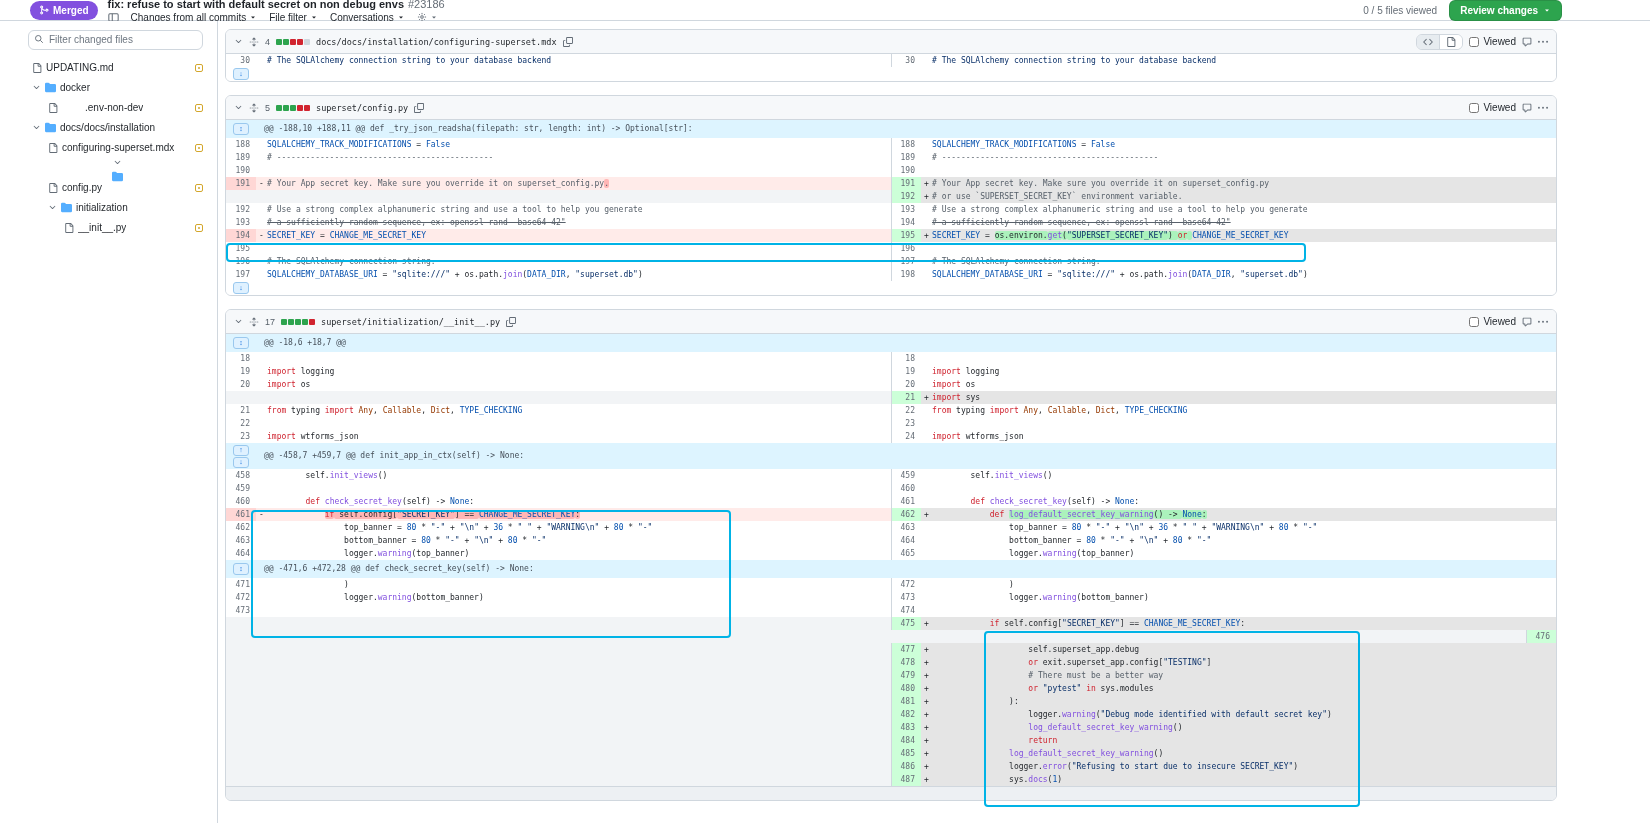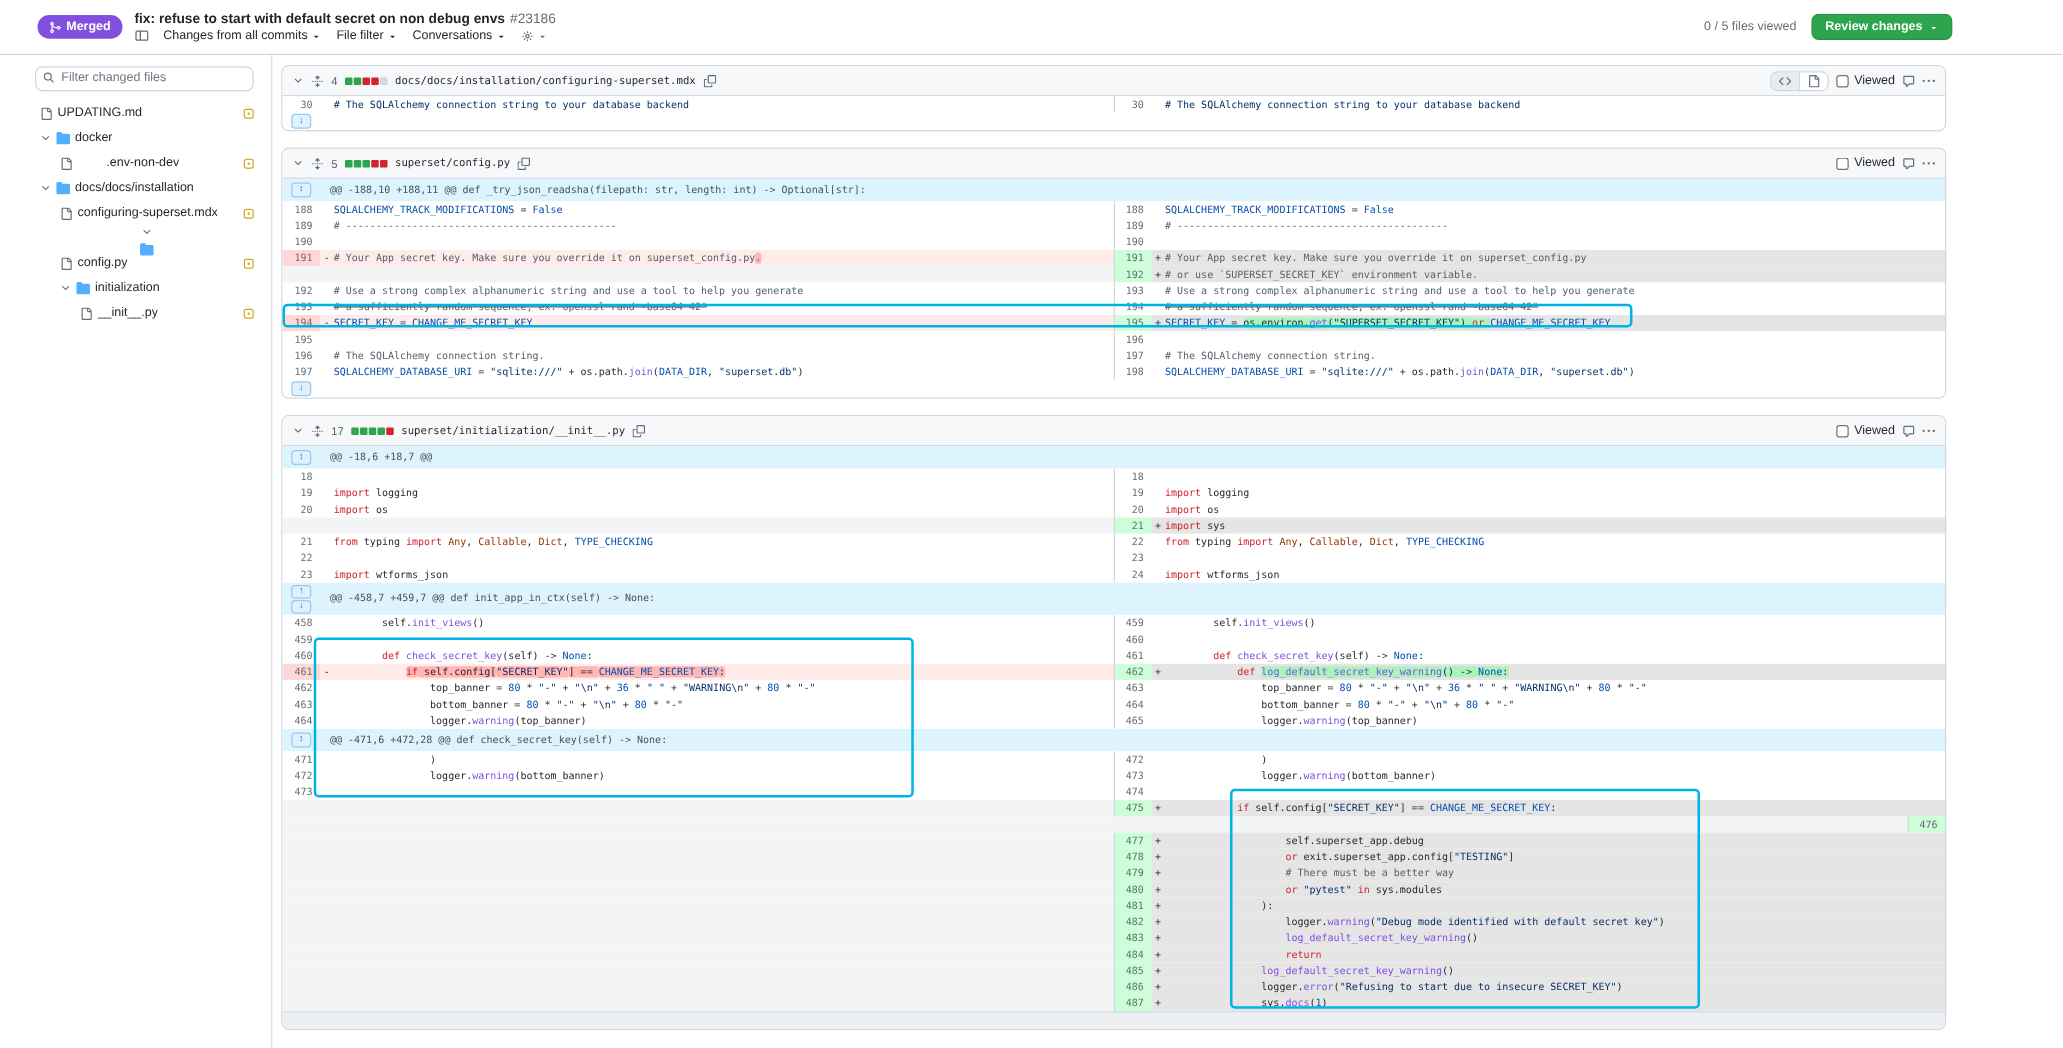--- a/index.html
+++ b/index.html
@@ -1,20 +1,20 @@
 <!DOCTYPE html>
 <html><head>
 <meta charset="utf-8">
 <style>
 *{box-sizing:border-box;margin:0;padding:0}
 html,body{width:1650px;height:838px;overflow:hidden}
 body{position:relative;background:#fff;font-family:"Liberation Sans","DejaVu Sans",sans-serif;color:#1f2328}
 .ico{display:inline-flex;align-items:center;justify-content:center}
 
-.topbar{display:flex;justify-content:space-between;align-items:center;height:44px;padding:0 88px 0 30px;border-bottom:1px solid #d0d7de;background:#fff}
+.topbar{display:flex;justify-content:space-between;align-items:center;height:21px;padding:0 88px 0 30px;border-bottom:1px solid #d0d7de;background:#fff}
 .tb-left{display:flex;align-items:center;gap:10px}
 .merged-badge{display:inline-flex;align-items:center;gap:4px;background:#8250df;color:#fff;font-size:10px;font-weight:600;padding:4px 9px;border-radius:999px}
 .title-row{display:flex;gap:4px;align-items:baseline}
 .pr-title{font-weight:700;font-size:11px;color:#1f2328}
 .pr-number{font-size:11px;color:#656d76}
 .tool-row{display:flex;align-items:center;gap:12px;margin-top:2px}
 .tb-item{display:inline-flex;align-items:center;gap:3px;background:none;border:0;font-size:10px;color:#24292f;cursor:pointer;font-family:inherit;padding:0}
 .tb-right{display:flex;align-items:center;gap:12px}
 .files-viewed{font-size:10px;color:#656d76}
 .review-btn{display:inline-flex;align-items:center;gap:5px;background:#2da44e;color:#fff;border:1px solid rgba(27,31,36,.15);border-radius:6px;font-size:10px;font-weight:600;padding:4px 10px;cursor:pointer;font-family:inherit}

